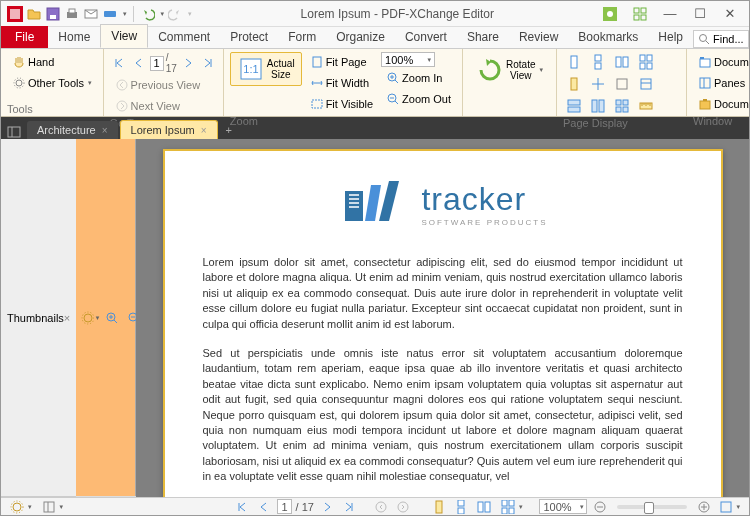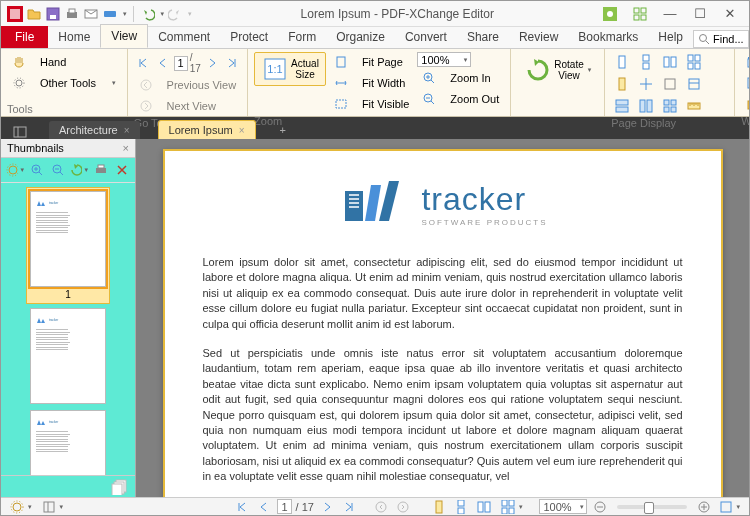--- a/index.html
+++ b/index.html
@@ -13,34 +13,34 @@
 .ribbon-tabs{height:22px;display:flex;align-items:flex-end;background:#f8f8f8;border-bottom:1px solid #ccc}
 .file-tab{background:#d0021b;color:#fff;padding:4px 14px;font-size:12px}
 .tab{padding:4px 10px;font-size:12px;color:#444}
 .tab.active{background:#fdf9ee;border:1px solid #ccc;border-bottom:1px solid #fdf9ee;color:#222}
 .tab-spacer{flex:1}
 .tab-right{display:flex;align-items:center;gap:2px;padding-right:6px}
 .ribbon{height:68px;background:#fdf9ee;display:flex;border-bottom:1px solid #c9c1a8}
 .grp{border-right:1px solid #dcd2b4;display:flex;flex-direction:column;padding:3px 6px 1px}
 .grp-body{flex:1;display:flex;gap:3px;align-items:flex-start}
 .grp-label{text-align:left;font-size:11px;color:#777;padding-top:1px}
-.rbtn{display:flex;align-items:center;gap:14px;padding:2px 4px;border:1px solid transparent;border-radius:2px;white-space:nowrap;font-size:11px;height:20px}
+.rbtn{display:flex;align-items:center;gap:2px;padding:2px 4px;border:1px solid transparent;border-radius:2px;white-space:nowrap;font-size:11px;height:20px}
 .rbtn.sel{background:#ffe8a6;border-color:#e5b93a}
 .bigbtn{display:flex;flex-direction:row;align-items:center;justify-content:center;padding:4px 6px;gap:2px}
 .bigbtn .lbl{font-size:10px;text-align:center;line-height:1.1}
 .ico{display:inline-flex;align-items:center;justify-content:center}
 .col{display:flex;flex-direction:column;gap:1px}
 svg{display:block}
-.doctabs{height:22px;background:#3a3a3a;display:flex;align-items:flex-end;padding-left:12px;gap:18px}
+.doctabs{height:22px;background:#3a3a3a;display:flex;align-items:flex-end;padding-left:6px;gap:2px}
 .doctab{padding:3px 10px;background:#4a4a4a;color:#ddd;font-size:11px;display:flex;align-items:center;gap:6px;border-top-left-radius:3px;border-top-right-radius:3px}
 .doctab.active{background:#ffe8a6;color:#333;border:1px solid #e5b93a;border-bottom:none}
 .doctab .x{font-size:10px;color:#999}
 .plus{color:#aaa;padding:3px 6px}
 .maincontent{display:flex;height:358px;background:#999}
-.thumbpanel{width:135px;background:#5eead4;border-right:1px solid #aaa;display:flex;flex-direction:column}
+.thumbpanel{width:135px;background:#fdba74;border-right:1px solid #aaa;display:flex;flex-direction:row}
 .thumbhead{background:#eee;border-bottom:1px solid #ccc;padding:3px 6px;display:flex;justify-content:space-between;align-items:center}
 .thumbtools{display:flex;gap:4px;padding:3px 5px;border-bottom:1px solid #ddd;align-items:center}
 .thumbtools .tbtn{width:18px;height:18px;display:flex;align-items:center;justify-content:center}
 .thumblist{flex:1;overflow:auto;padding:4px;display:flex;flex-direction:column;gap:4px;align-items:center}
 .thumbitem{display:flex;flex-direction:column;align-items:center;gap:2px}
 .thumbpg{width:76px;height:96px;background:#fff;border:1px solid #bbb;padding:6px 5px;font-size:2px;line-height:2.5px;color:#888;overflow:hidden}
 .thumbpg.sel{outline:2px solid #f0a020}
 .thumbselwrap{background:#ffe8a6;padding:3px;border:1px solid #e5b93a}
 .thumbnum{font-size:10px}
 .docarea{flex:1;background:#808080;display:flex;flex-direction:column}

